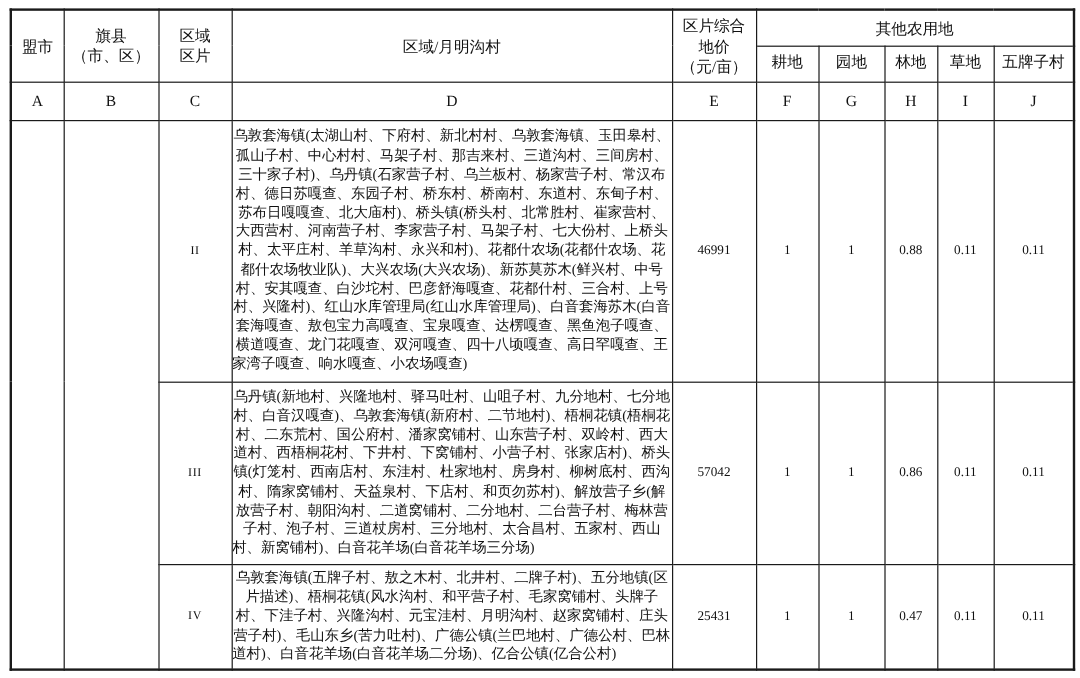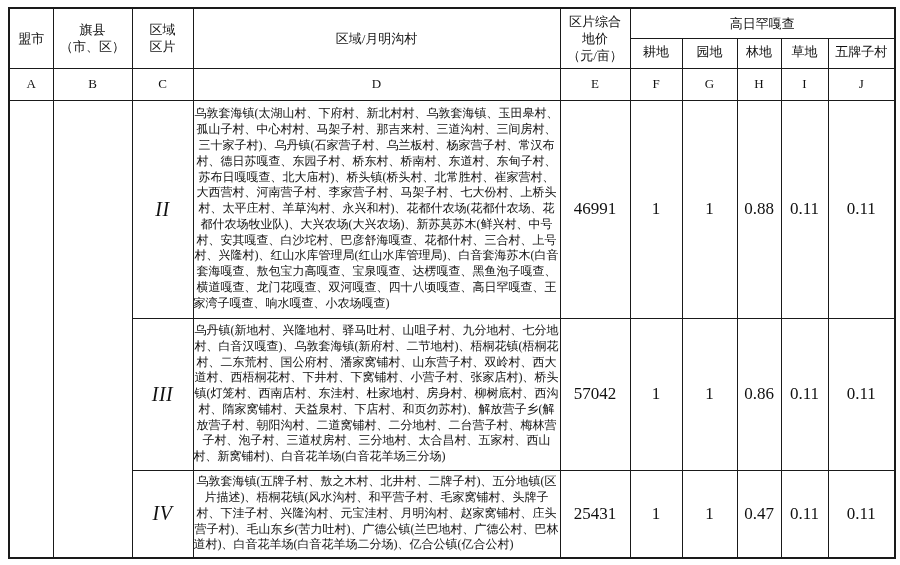--- a/index.html
+++ b/index.html
@@ -31,34 +31,33 @@
     vertical-align: middle;
     padding: 0;
     overflow: hidden;
     box-sizing: border-box;
   }
   .prewrap { white-space: pre-line; }
   tr.h1 th { font-size: 13px; line-height: 17px; }
   tr.h2 th { font-size: 13px; line-height: 16px; font-family: Liberation Mono, monospace; }
   tr.letters td { font-size: 13px; font-family: "Liberation Serif", "DejaVu Serif", serif; }
   td.zone {
-    font-size: 20px;
+    font-size: 10px;
     letter-spacing: 0.5px;
-    font-style: italic;
   }
   td.desc {
     font-size: 12px;
     line-height: 15.8px;
     text-align: justify;
     text-align-last: left;
     vertical-align: middle;
     padding: 3px 5px 3px 6px;
   }
   td.price, td.coef {
-    font-size: 17px;
+    font-size: 11px;
   }
 </style>
 </head>
 <body>
 
 <div class="page">
   <table class="land-table">
     <colgroup>
       <col style="width:44px">
       <col style="width:79px">
@@ -76,21 +75,21 @@
         <tr class="h1" style="height:30px">
       <th rowspan="2" class="prewrap">盟市</th>
       <th rowspan="2" class="prewrap">旗县
 （市、区）</th>
       <th rowspan="2" class="prewrap">区域
 区片</th>
       <th rowspan="2">区域/月明沟村</th>
       <th rowspan="2" class="prewrap">区片综合
 地价
 （元/亩）</th>
-      <th colspan="5">高日罕嘎查</th>
+      <th colspan="5">其他农用地</th>
     </tr>
     <tr class="h2" style="height:30px">
       <th>耕地</th>
       <th>园地</th>
       <th>林地</th>
       <th>草地</th>
       <th>五牌子村</th>
     </tr>
 
     <tr class="letters" style="height:32px">

